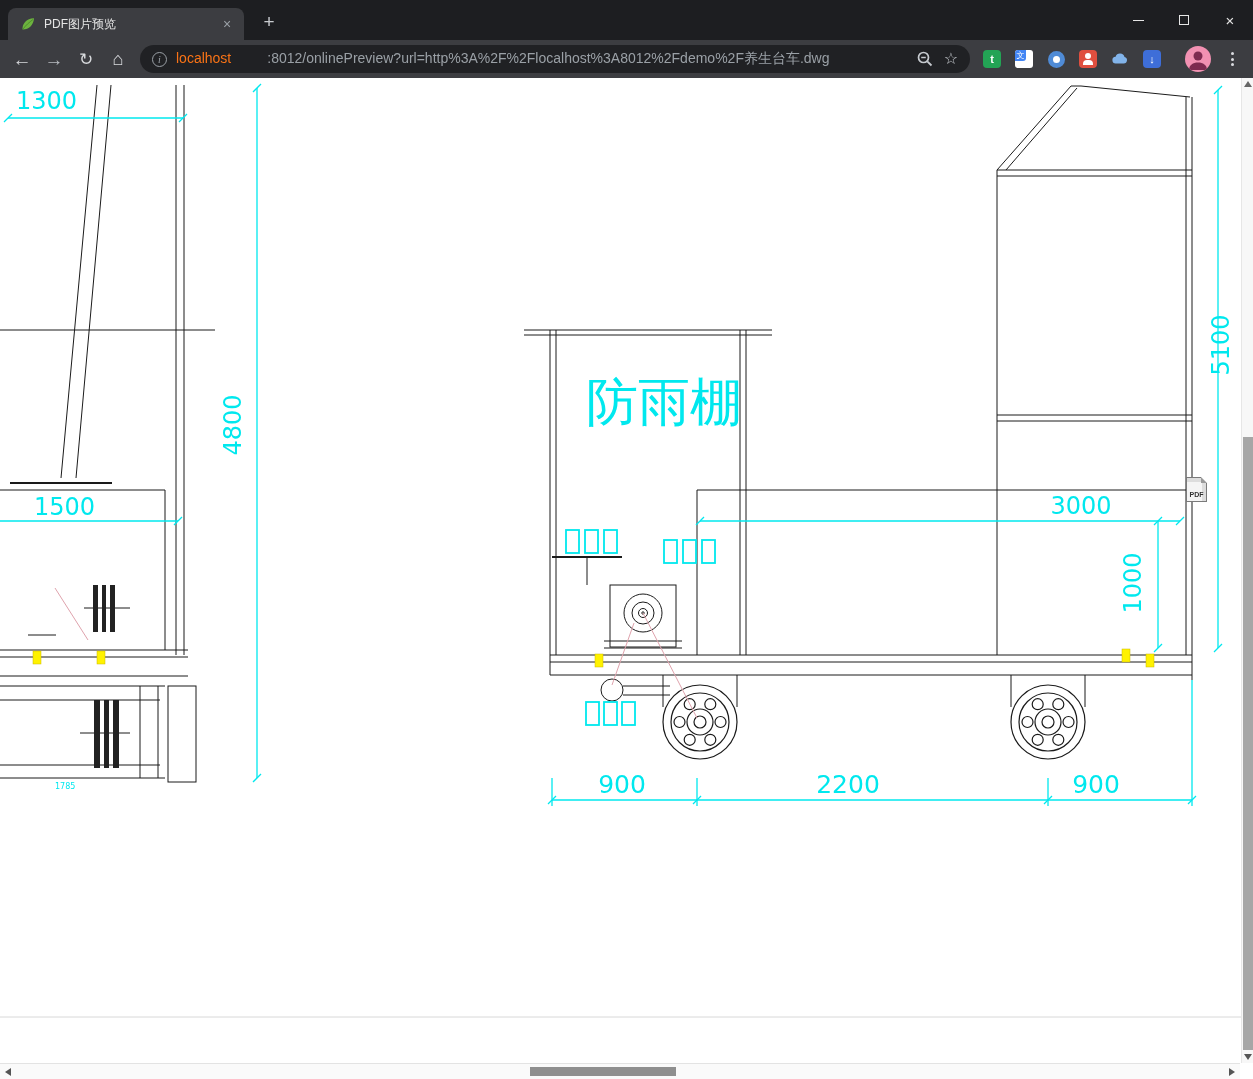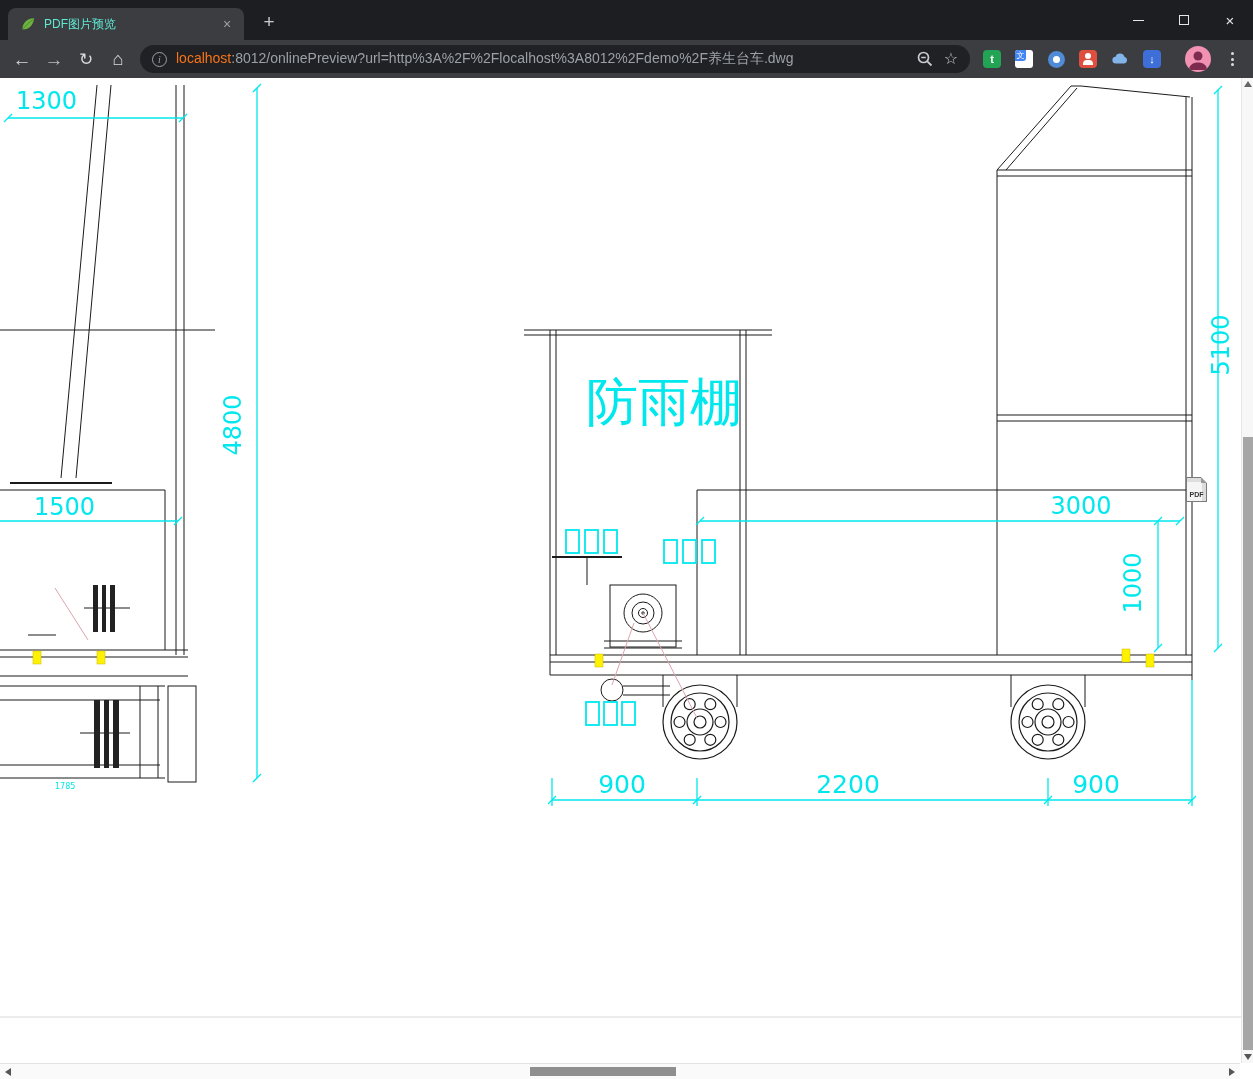--- a/index.html
+++ b/index.html
@@ -4,21 +4,21 @@
 <style>
   * { margin:0; padding:0; box-sizing:border-box; }
   html,body { width:1253px; height:1079px; font-family:"Liberation Sans", sans-serif; }
   .window { position:relative; width:1253px; height:1079px; background:#fff; overflow:hidden; }
 
   
   .titlebar { position:absolute; left:0; top:0; width:1253px; height:40px; background:#1d1e21; }
   .tab { position:absolute; left:8px; top:8px; width:236px; height:32px; background:#3c3d41;
          border-radius:8px 8px 0 0; display:flex; align-items:center; }
   .tab-favicon { width:16px; height:16px; margin-left:12px; flex:0 0 auto; }
-  .tab-title { margin-left:8px; font-size:12px; color:#5eead4; white-space:nowrap; overflow:hidden; flex:1; }
+  .tab-title { margin-left:8px; font-size:12px; color:#e5e5e5; white-space:nowrap; overflow:hidden; flex:1; }
   .tab-close { width:18px; height:18px; margin-right:8px; color:#9aa0a6; font-size:14px; line-height:18px;
                text-align:center; border-radius:50%; }
   .new-tab { position:absolute; left:256px; top:9px; width:26px; height:26px; color:#c8cbcf;
              font-size:19px; line-height:25px; text-align:center; border-radius:50%; }
   .win-controls { position:absolute; right:0; top:0; height:40px; display:flex; }
   .win-btn { width:46px; height:40px; display:flex; align-items:center; justify-content:center; color:#e6e6e6; }
   .win-min-glyph { width:11px; border-bottom:1.5px solid #e6e6e6; }
   .win-max-glyph { width:10px; height:10px; border:1.2px solid #e6e6e6; }
   .win-close-glyph { font-size:15px; line-height:15px; }
 
@@ -30,21 +30,21 @@
   .nav-fwd { left:41px; color:#b9bdc2; }
   .nav-reload { left:73px; font-size:17px; }
   .nav-home { left:105px; font-size:18px; }
   .omnibox { position:absolute; left:140px; top:5px; width:830px; height:28px; background:#202124;
              border-radius:14px; display:flex; align-items:center; }
   .info-icon { margin-left:12px; width:15px; height:15px; border:1.2px solid #9aa0a6; border-radius:50%;
                color:#9aa0a6; font-size:10px; line-height:13px; text-align:center; font-style:italic;
                font-family:"Liberation Serif", serif; flex:0 0 auto; }
   .url-text { margin-left:9px; font-size:14px; white-space:nowrap; overflow:hidden; flex:1; }
   .url-host { color:#f97316; }
-  .url-path { color:#9aa0a6; }
+  .url-path { color:#9aa0a6;padding-left:36px; }
   .zoom-icon { flex:0 0 auto; margin-right:10px; }
   .star-icon { flex:0 0 auto; margin-right:12px; color:#c6cacf; font-size:16px; line-height:16px; }
   .ext-bar { position:absolute; left:982px; top:9px; display:flex; gap:12px; align-items:center; }
   .ext { width:20px; height:20px; display:flex; align-items:center; justify-content:center; position:relative; }
   .ext-green-box { width:18px; height:18px; border-radius:4px; background:#23a455; color:#fff; font-size:11px;
                    font-weight:bold; text-align:center; line-height:18px; }
   .ext-translate-box { width:18px; height:18px; border-radius:3px; background:#fff; overflow:hidden; position:relative; }
   .ext-translate-half { position:absolute; left:0; top:0; width:11px; height:11px; background:#4285f4; color:#fff;
                         font-size:8px; line-height:11px; text-align:center; border-radius:0 0 3px 0; }
   .ext-ring { width:17px; height:17px; border-radius:50%; border:5px solid #4f8bd6; background:#fff; }

